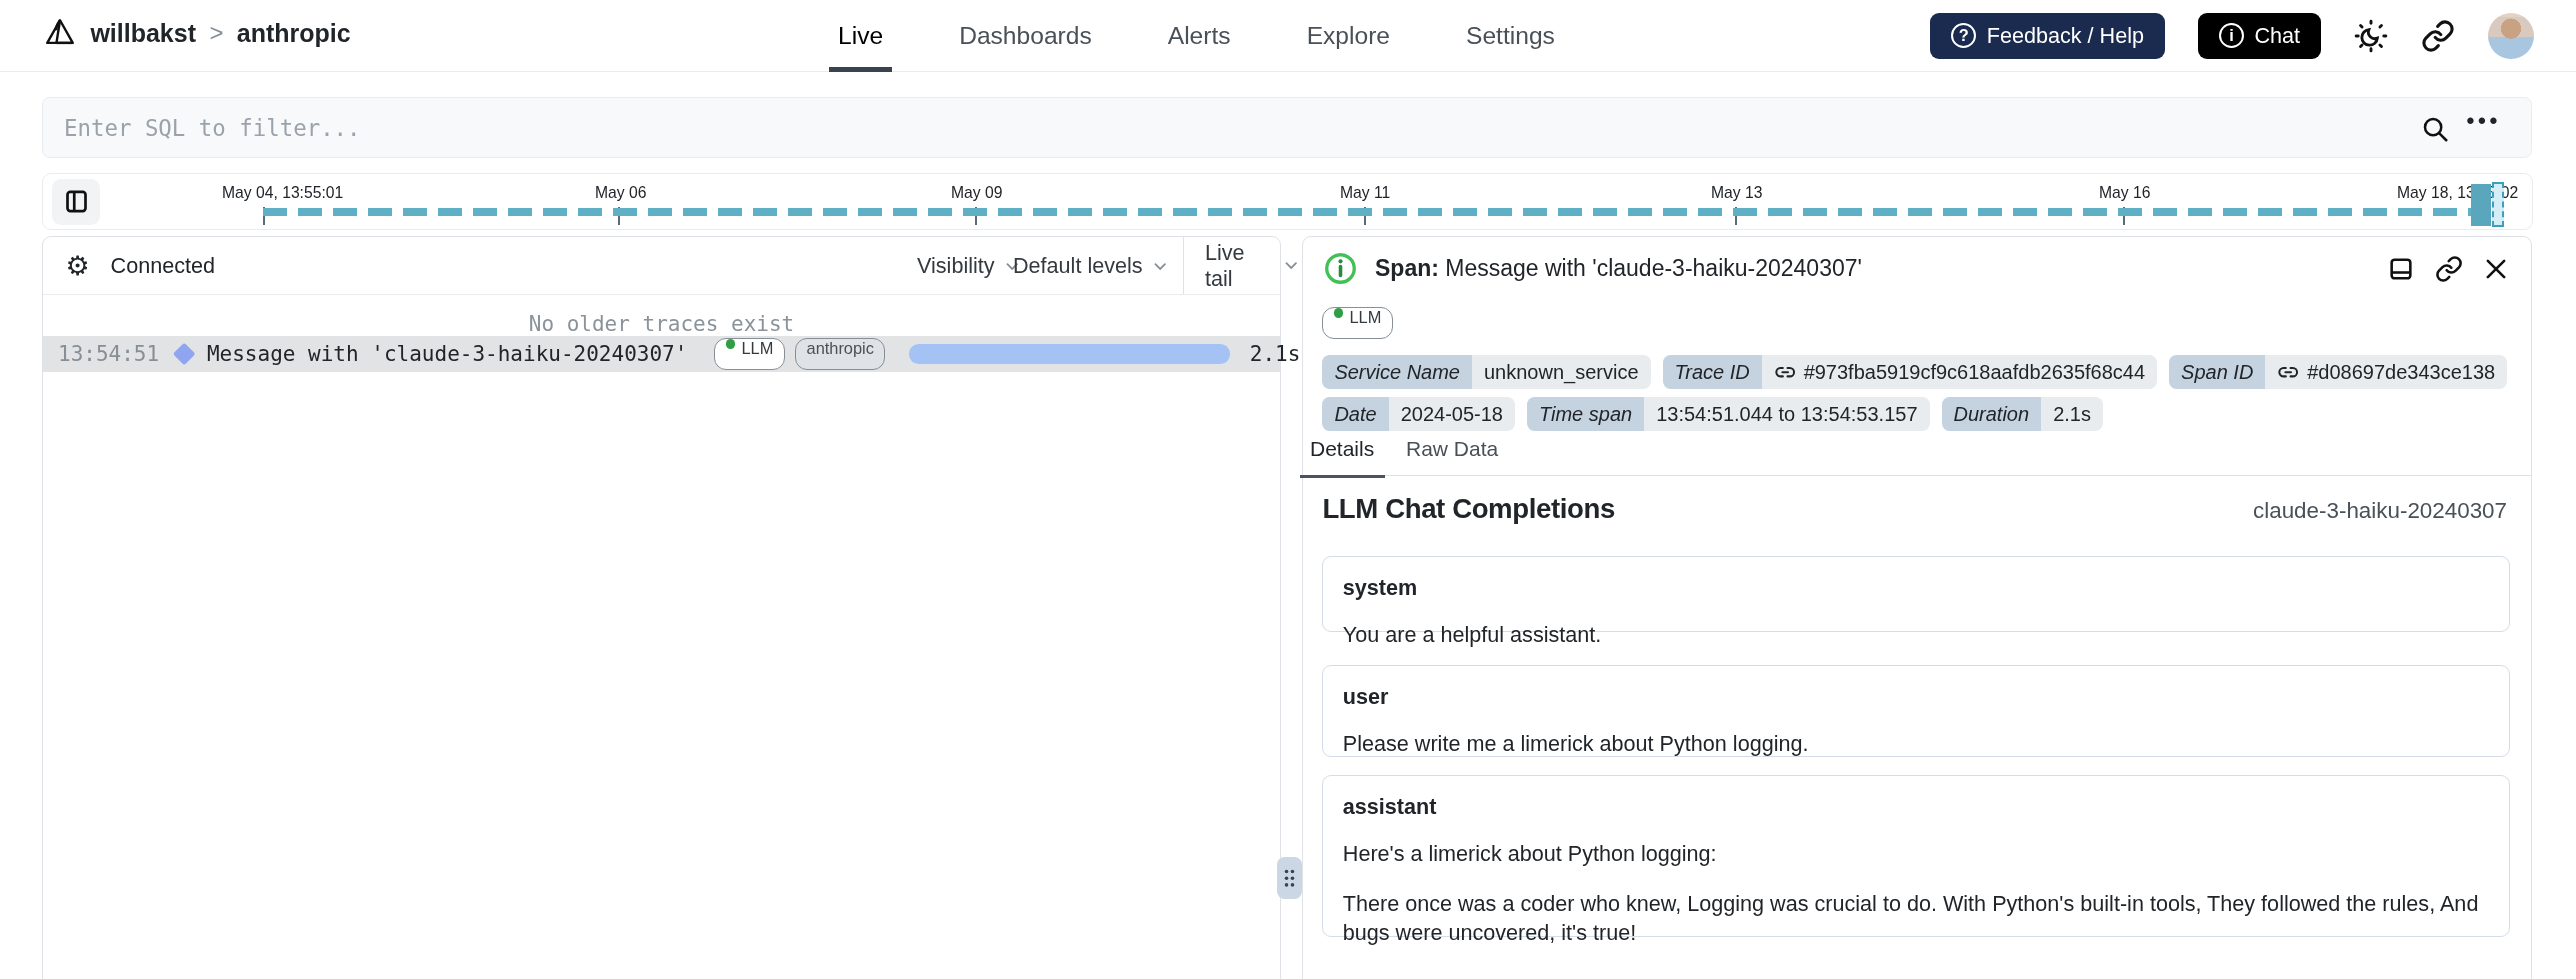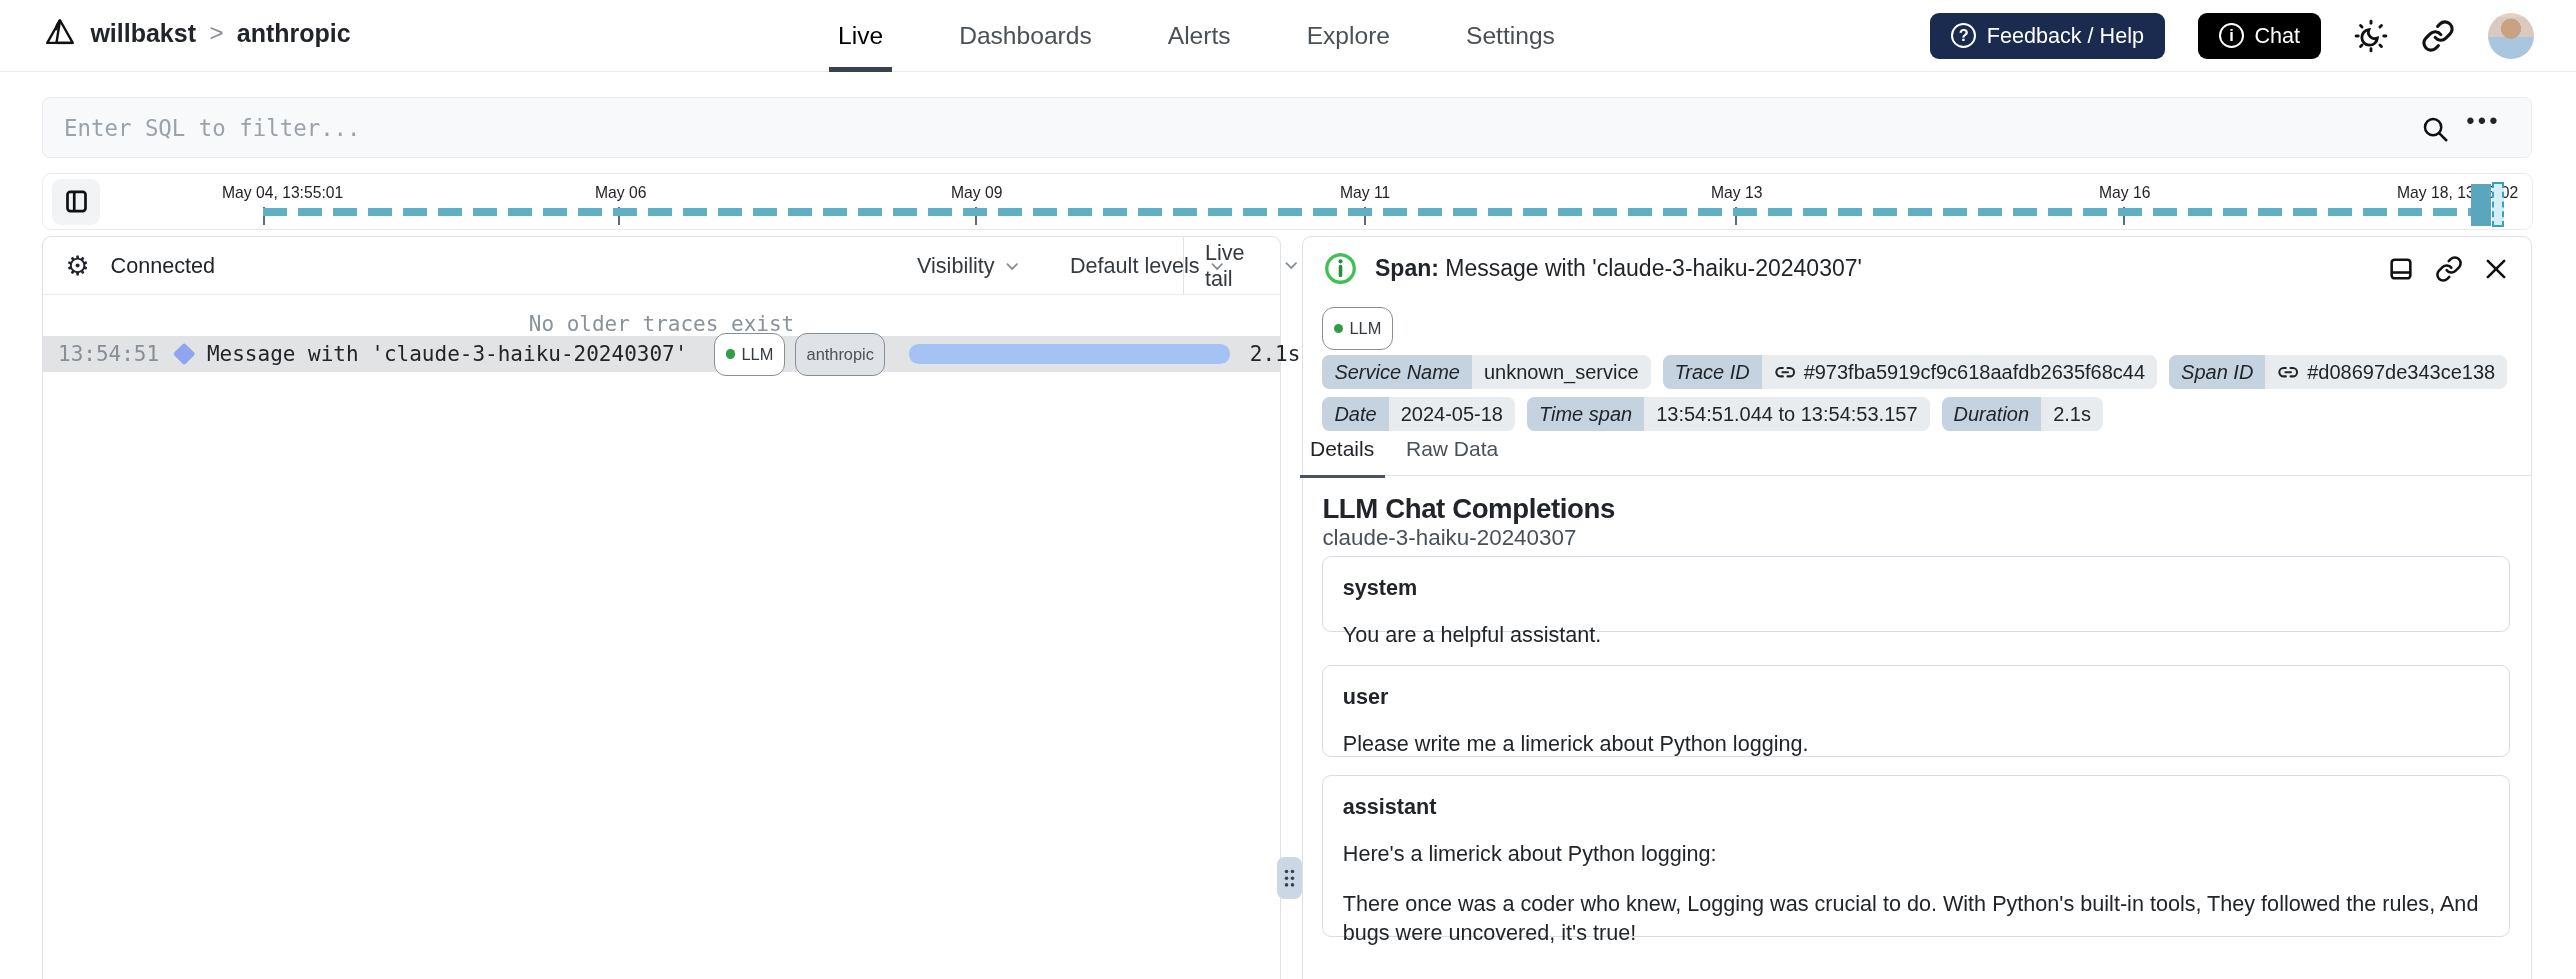--- a/index.html
+++ b/index.html
@@ -66,33 +66,33 @@
 
   
   #traces-header { position:absolute; left:0; top:0; width:100%; height:58px;
     border-bottom:1.5px solid #e9ecef; }
   #connected { position:absolute; left:22.4px; top:0; height:58px; display:flex; align-items:center; gap:21px;
     font-size:21.6px; }
   #gear { font-size:27px; line-height:1; cursor:pointer; }
   .dd { position:absolute; top:0; height:58px; display:flex; align-items:center; gap:9px;
     font-size:21.6px; color:#343a40; cursor:pointer; }
   #dd-visibility { left:874px; }
-  #dd-levels { left:1027px; }
+  #dd-levels { left:970px; }
   #dd-livetail { left:1140px; width:116px; padding-left:21px; border-left:1.5px solid #dee2e6; height:57px; }
   .chev { color:#868e96; }
   #no-older { position:absolute; left:0; top:75px; width:100%; text-align:center;
     font-family:"DejaVu Sans Mono", monospace; font-size:21px; color:#8a929a; }
   #trace-row { position:absolute; left:0; top:99px; width:100%; height:36px; background:#e2e3e5;
     display:flex; align-items:center; cursor:pointer; }
   #trace-time { font-family:"DejaVu Sans Mono", monospace; font-size:21px; color:#868e96; margin-left:15px; }
   #trace-diamond { width:16.4px; height:16.4px; background:#8fa5f0; transform:rotate(45deg);
     margin:0 15px 0 16.4px; border-radius:2.2px; flex:none; }
   #trace-msg { font-family:"DejaVu Sans Mono", monospace; font-size:21px; color:#212529; white-space:nowrap; }
-  .mini-badge { display:flex; align-items:center; gap:6px; border:1.5px solid #868e96; border-radius:12px;
-    height:43px; padding:0 10.4px; font-size:16.4px; color:#343a40; background:#fff; flex:none; }
+  .mini-badge { display:flex; align-items:flex-start; gap:6px; border:1.5px solid #868e96; border-radius:12px;
+    height:32px; padding:0 10.4px; font-size:16.4px; color:#343a40; background:#fff; flex:none; }
   .mini-badge .dot { width:9.7px; height:9.7px; border-radius:50%; background:#2f9e44; }
   .mini-badge.gray { background:#dfe2e6; color:#495057; }
   #trace-llm { margin-left:27px; }
   #trace-provider { margin-left:10.4px; }
   #trace-bar { width:321px; height:19.4px; border-radius:9.7px; background:#a5c2f5; margin-left:24px; flex:none; }
   #trace-dur { font-family:"DejaVu Sans Mono", monospace; font-size:21px; color:#212529; margin-left:19.4px; }
 
   
   #span-header { position:absolute; left:0; top:0; width:100%; height:63px; display:flex; align-items:center; }
   #span-info-icon { margin-left:21px; flex:none; }
@@ -107,21 +107,21 @@
   .prop { display:flex; height:34px; border-radius:7.5px; overflow:hidden; font-size:20px; }
   .prop .k { background:#c5d3e1; color:#212529; font-style:italic; display:flex; align-items:center; padding:0 12px; }
   .prop .v { background:#e9ecef; color:#212529; display:flex; align-items:center; padding:0 12px; gap:7.5px; }
   .prop .v svg { flex:none; }
   #span-tabs { position:absolute; left:0; top:200px; width:100%; height:39px; border-bottom:1.5px solid #dee2e6; }
   .tab { position:absolute; top:0; height:39px; display:flex; align-items:flex-start; font-size:21px; cursor:pointer; }
   #tab-details { left:7px; color:#212529; }
   #tab-details::after { content:""; position:absolute; left:-10.4px; right:-10.4px; bottom:-1.5px; height:3px; background:#4a5365; }
   #tab-raw { left:103px; color:#495057; }
   #section-head { position:absolute; left:19.4px; right:24px; top:256px; display:flex;
-    align-items:baseline; justify-content:space-between;flex-direction:column; }
+    align-items:baseline; justify-content:space-between; }
   #section-title { font-size:27.6px; font-weight:700; letter-spacing:-0.4px; }
   #section-model { font-size:22.4px; color:#495057; }
   .msg-card { position:absolute; left:19.4px; width:1188px; border:1.5px solid #d5dce8; border-radius:9px;
     background:#fff; padding:18px 19.4px; }
   .msg-role { font-size:21.6px; font-weight:700; }
   .msg-text { font-size:21.6px; margin-top:19.4px; line-height:1.38; }
   #card-system { top:319px; height:76px; }
   #card-user { top:428px; height:92px; }
   #card-assistant { top:538px; height:162px; }
 </style>

